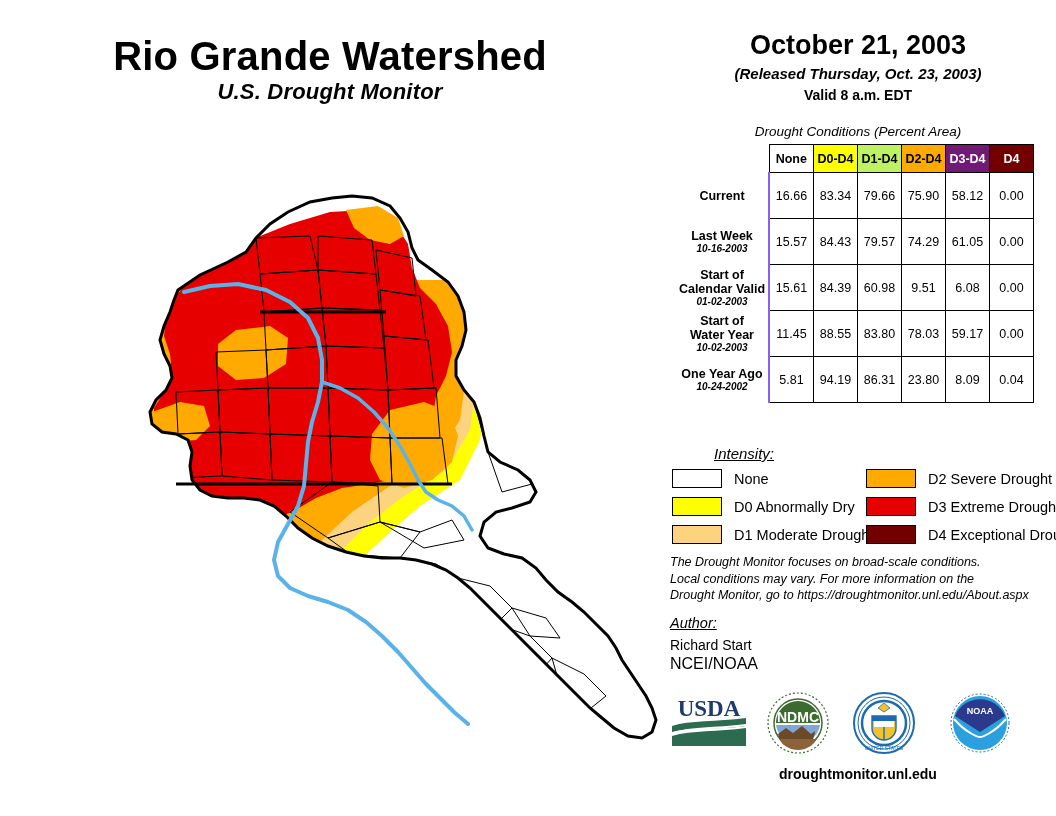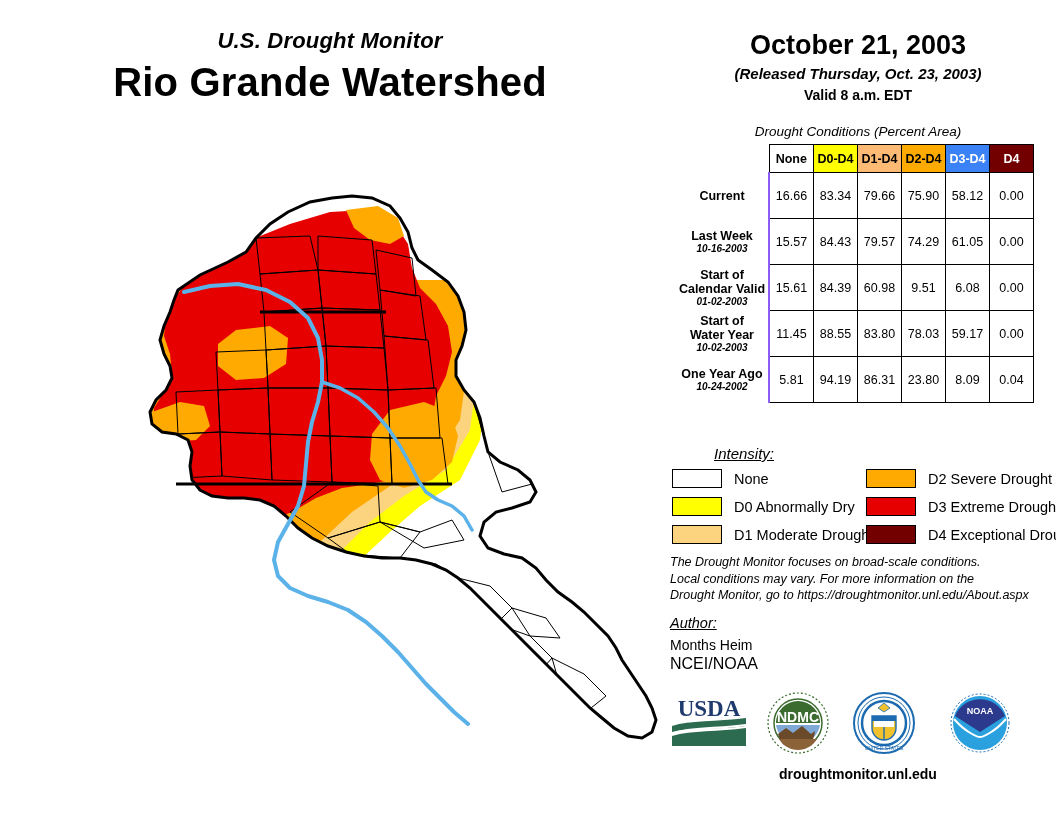--- a/index.html
+++ b/index.html
@@ -62,41 +62,41 @@
               font-size:14px;font-weight:bold;}
 
   
   #map{position:absolute;left:60px;top:140px;width:600px;height:660px;}
   #map svg{display:block;}
 </style>
 </head>
 <body>
 
 <div id="title-block">
+  <div id="title-main">Rio Grande Watershed</div>
   <div id="title-sub">U.S. Drought Monitor</div>
-  <div id="title-main">Rio Grande Watershed</div>
 </div>
 
 <div id="date-block">
   <div id="date-main">October 21, 2003</div>
   <div id="date-rel">(Released Thursday, Oct. 23, 2003)</div>
   <div id="date-valid">Valid 8 a.m. EDT</div>
 </div>
 
 <div id="table-caption">Drought Conditions (Percent Area)</div>
 
 <table id="cond-table">
   <thead>
       <tr>
     <th class="blank"></th>
   <th class="colhdr" style="background: rgb(255, 255, 255); color: rgb(0, 0, 0);">None</th>
         <th class="colhdr" style="background: rgb(255, 255, 0); color: rgb(0, 0, 0);">D0-D4</th>
-        <th class="colhdr" style="background: #fdba74; color: rgb(0, 0, 0);">D1-D4</th>
+        <th class="colhdr" style="background: #bef264; color: rgb(0, 0, 0);">D1-D4</th>
         <th class="colhdr" style="background: rgb(255, 170, 0); color: rgb(0, 0, 0);">D2-D4</th>
-        <th class="colhdr" style="background: #3b82f6; color: rgb(255, 255, 255);">D3-D4</th>
+        <th class="colhdr" style="background: #701a75; color: rgb(255, 255, 255);">D3-D4</th>
         <th class="colhdr" style="background: rgb(115, 0, 0); color: rgb(255, 255, 255);">D4</th>
       </tr>
     </thead>
   <tbody id="cond-tbody">
       <tr class="body-row">
         <td class="rowhdr">
           <div>Current</div>
         </td>
         <td class="val">16.66</td>
         <td class="val">83.34</td>
@@ -187,21 +187,21 @@
       <div class="legend-txt">D4 Exceptional Drought</div>
     </div>
   </div>
 
 <div id="disclaimer">
   <div>The Drought Monitor focuses on broad-scale conditions.</div>
   <div>Local conditions may vary. For more information on the</div>
   <div>Drought Monitor, go to https://droughtmonitor.unl.edu/About.aspx</div>
 </div>
 <div id="author-label">Author:</div>
-<div id="author-name">Months Heim</div>
+<div id="author-name">Richard Start</div>
 <div id="author-org">NCEI/NOAA</div>
 
 <div id="logo-row">
 
   <svg class="logo" id="logo-usda" width="78" height="56" viewBox="0 0 78 56">
     <rect x="0" y="0" width="78" height="56" fill="#fff"></rect>
     <text x="39" y="24" text-anchor="middle" font-family="'Liberation Serif',serif" font-size="23" font-weight="bold" fill="#1F3B6E">USDA</text>
     <path d="M2 34 C20 28 46 30 76 26 L76 34 C46 38 20 35 2 40 Z" fill="#2C6B4F"></path>
     <path d="M2 44 C22 38 48 40 76 36 L76 54 L2 54 Z" fill="#2C6B4F"></path>
     <path d="M4 41 C24 35 48 37 76 33" stroke="#fff" stroke-width="2" fill="none"></path>

